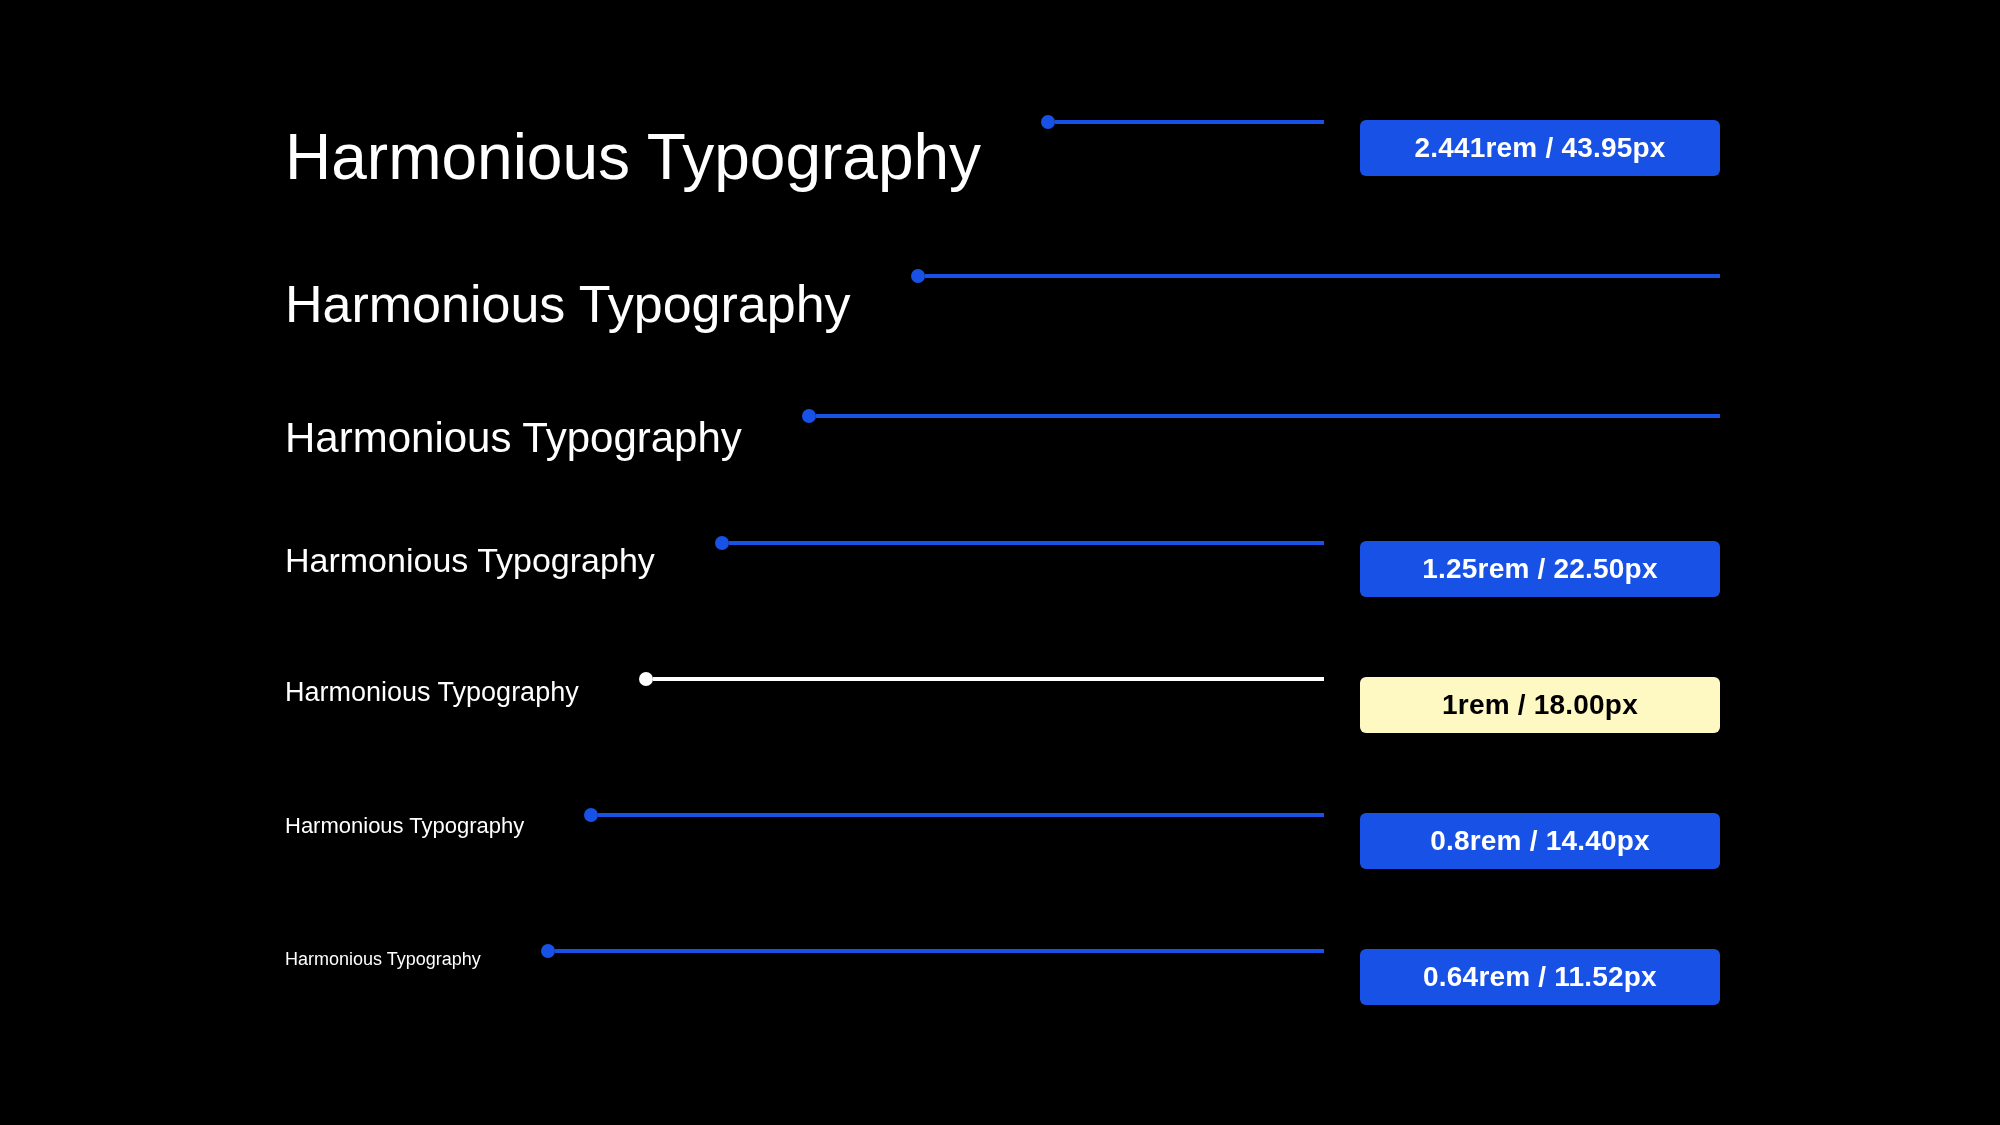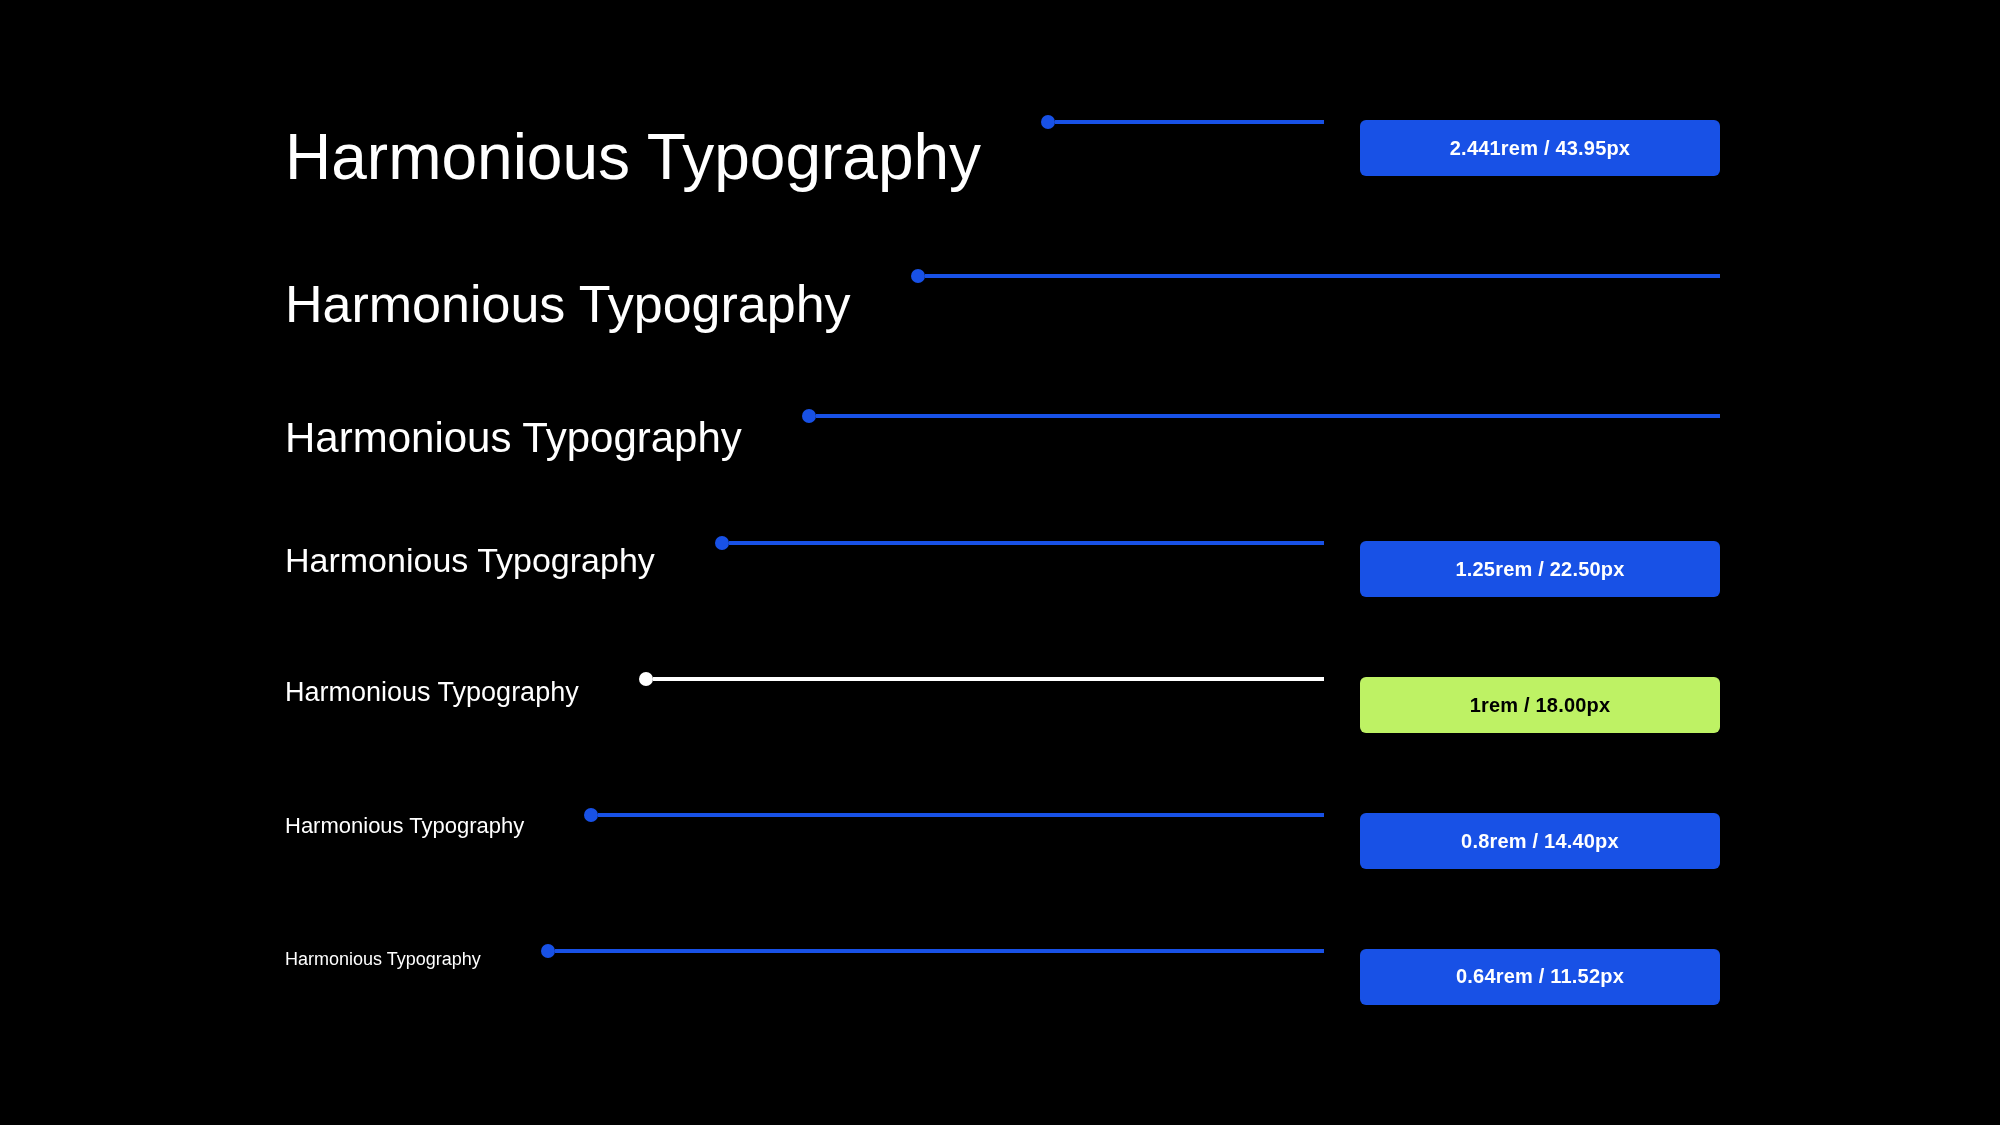--- a/index.html
+++ b/index.html
@@ -50,31 +50,31 @@
     height: 4px;
   }
   .badge {
     flex: 0 0 auto;
     width: 360px;
     height: 56px;
     border-radius: 6px;
     display: flex;
     align-items: center;
     justify-content: center;
-    font-size: 20px;
+    font-size: 28px;
     font-weight: 600;
     letter-spacing: 0.2px;
     margin-left: 36px;
   }
   .badge.accent {
     background: #1851e6;
     color: #fff;
   }
   .badge.base {
-    background: #bef264;
+    background: #fef9c3;
     color: #000;
   }
   .connector.accent .dot { background: #1851e6; }
   .connector.accent .line { background: #1851e6; }
   .connector.base .dot { background: #fff; }
   .connector.base .line { background: #fff; }
 </style>
 </head>
 <body>
 

